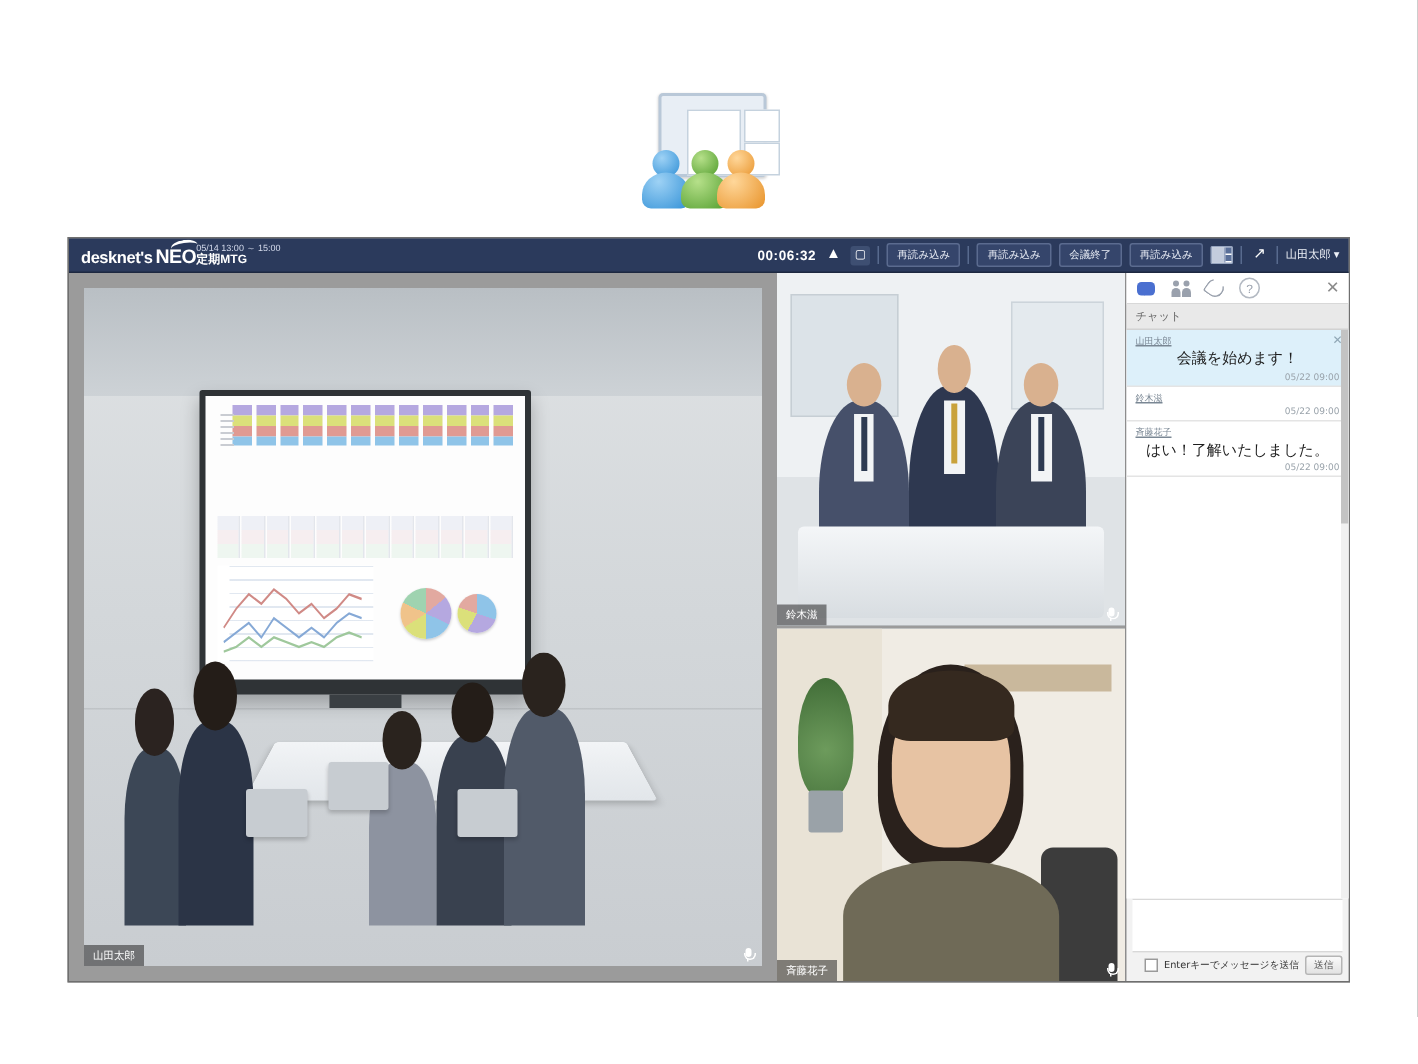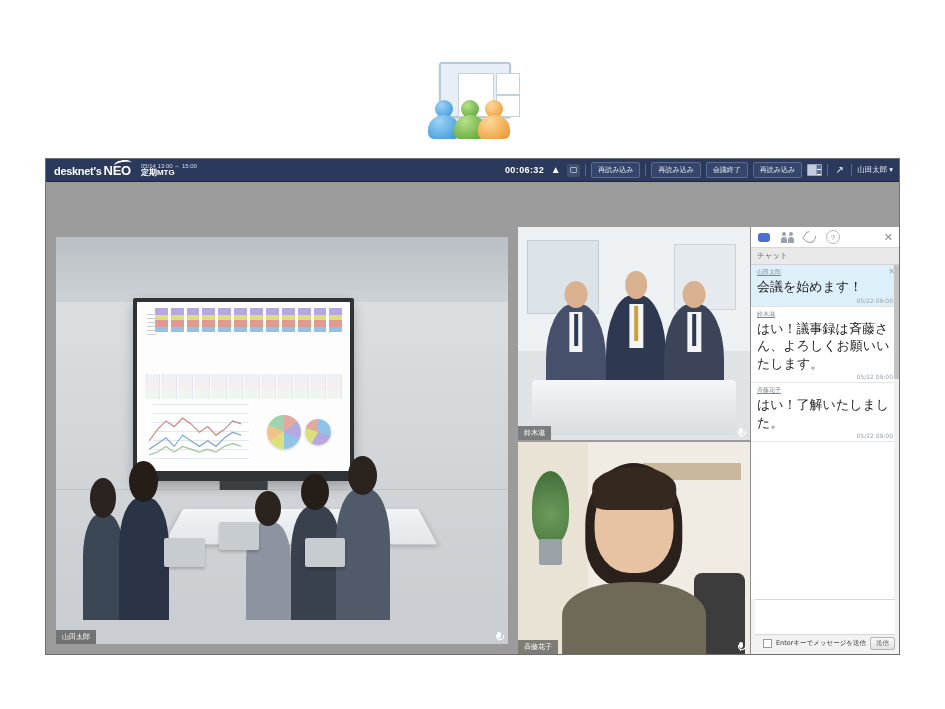--- a/index.html
+++ b/index.html
@@ -51,36 +51,36 @@
   .title-text{
     font-size:48px;font-weight:bold;color:#12243f;letter-spacing:2px;
     font-family:"DejaVu Sans","Liberation Sans",sans-serif;
     text-shadow:1px 1px 0 rgba(0,0,0,.12);
   }
 
   
   .app{
     position:absolute;left:45px;top:158px;width:855px;height:497px;
     background:#9b9b9b;border:1px solid #6f6f6f;box-sizing:border-box;
-    display:flex;flex-direction:column;gap:45px;
+    display:flex;flex-direction:column;
   }
   .topbar{
     height:22px;background:#2b3a5c;color:#ffffff;display:flex;align-items:center;
     flex:0 0 auto;border-bottom:1px solid #1d2840;
   }
   .logo{
     padding-left:8px;font-size:11px;font-weight:bold;letter-spacing:-.3px;
     display:flex;align-items:baseline;gap:2px;position:relative;
   }
   .logo .neo{font-size:13px;}
   .logo .swoosh{
     position:absolute;right:-1px;top:-3px;width:18px;height:7px;
     border-top:2px solid #ffffff;border-radius:60% 60% 0 0;transform:rotate(-8deg);
   }
-  .meetinfo{margin-left:10px;line-height:1.05;}
+  .meetinfo{line-height:1.05;}
   .meetinfo .mdate{font-size:6px;color:#d6dced;}
   .meetinfo .mtitle{font-size:8px;font-weight:bold;color:#ffffff;}
   .topbar-right{margin-left:auto;display:flex;align-items:center;gap:5px;padding-right:6px;}
   .timer{font-size:9px;font-weight:bold;letter-spacing:.4px;}
   .ic{
     width:13px;height:13px;display:inline-flex;align-items:center;justify-content:center;
     color:#ffffff;font-size:10px;line-height:1;
   }
   .ic-box{background:#3e4f72;border-radius:2px;font-size:8px;}
   .sep{width:1px;height:12px;background:#586a8e;}
@@ -231,21 +231,21 @@
   .chat-title{
     background:#e9e9e9;border-bottom:1px solid #d2d2d2;color:#666;
     font-size:7.5px;padding:3px 6px;flex:0 0 auto;
     font-family:"DejaVu Sans","Liberation Sans",sans-serif;
   }
   .chat-log{flex:1 1 auto;overflow:hidden;background:#ffffff;position:relative;}
   .msg{border-bottom:1px solid #e4e4e4;padding:3px 6px 2px;position:relative;
        font-family:"DejaVu Sans","Liberation Sans",sans-serif;}
   .msg.own{background:#ddf0fa;}
   .msg-user{font-size:6px;color:#7a8794;text-decoration:underline;}
-  .msg-text{font-size:13px;color:#1d1d1d;line-height:1.35;margin-top:1px;}
+  .msg-text{font-size:10px;color:#1d1d1d;line-height:1.35;margin-top:1px;text-align:center;}
   .msg-time{font-size:6px;color:#9aa3ab;text-align:right;margin-top:1px;}
   .msg-x{position:absolute;right:4px;top:3px;color:#8fa6b4;font-size:8px;cursor:pointer;line-height:1;}
   .chat-scroll{position:absolute;right:0;top:0;width:5px;height:100%;background:#f0f0f0;}
   .chat-scroll i{display:block;width:5px;height:34%;background:#c3c3c3;}
   .chat-input{
     flex:0 0 auto;height:34px;background:#ffffff;border-top:1px solid #d8d8d8;
     border-bottom:1px solid #d8d8d8;margin:0 4px;
   }
   .chat-send-row{
     flex:0 0 auto;height:16px;display:flex;align-items:center;justify-content:flex-end;
@@ -559,21 +559,20 @@
 
         <div class="chat-log">
           <div class="msg own">
             <div class="msg-user">山田太郎</div>
             <div class="msg-text">会議を始めます！</div>
             <div class="msg-time">05/22 09:00</div>
             <span class="msg-x">✕</span>
           </div>
           <div class="msg">
             <div class="msg-user">鈴木滋</div>
-            <div class="msg-text">はい！議事録は斉藤さん、よろしくお願いいたします。</div>
             <div class="msg-time">05/22 09:00</div>
           </div>
           <div class="msg">
             <div class="msg-user">斉藤花子</div>
             <div class="msg-text">はい！了解いたしました。</div>
             <div class="msg-time">05/22 09:00</div>
           </div>
           <div class="chat-scroll">
               <i></i>
             </div>

